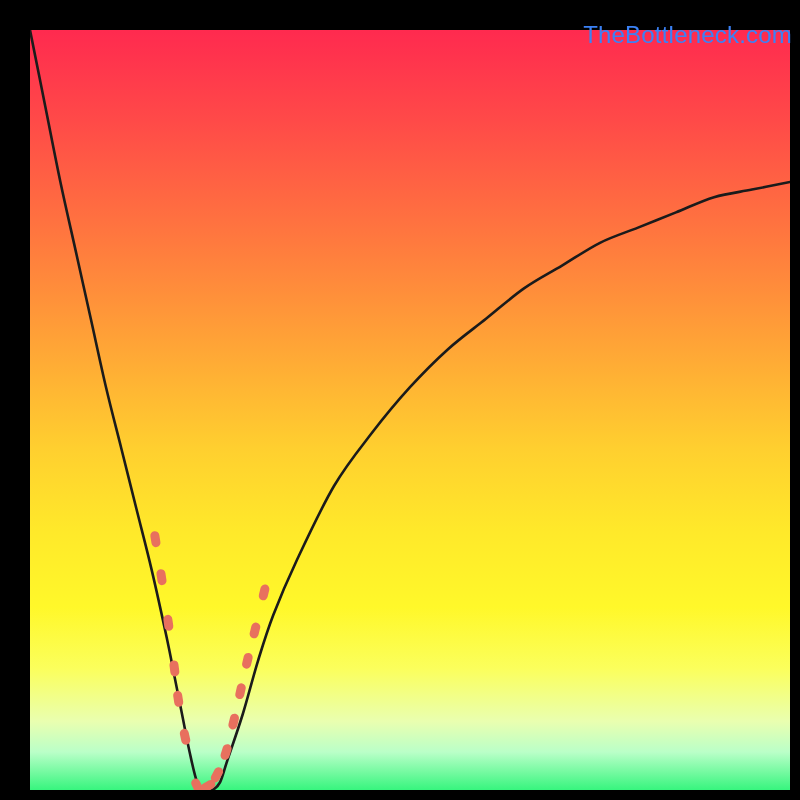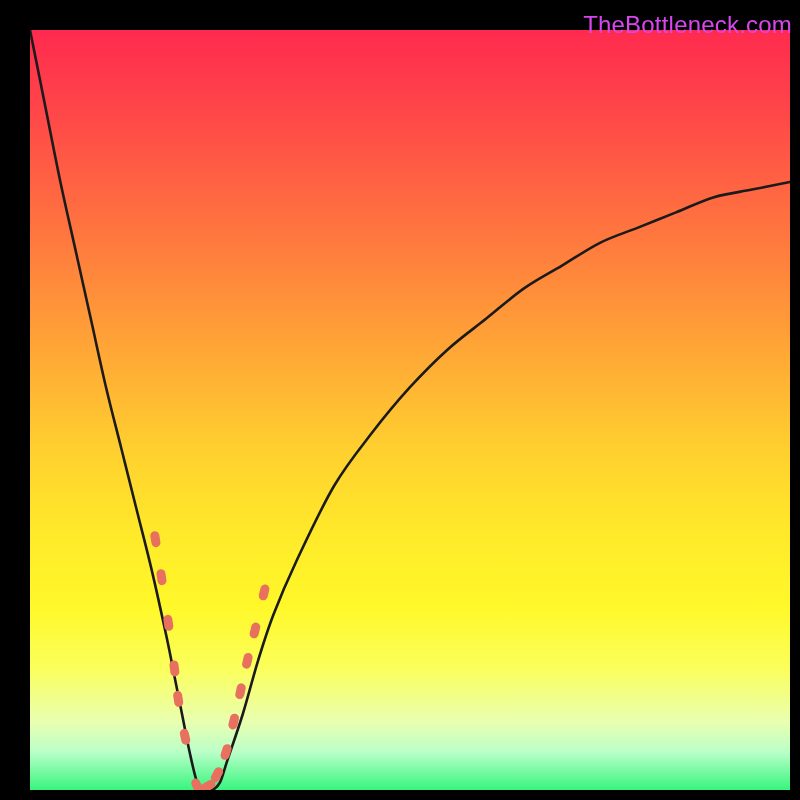--- a/index.html
+++ b/index.html
@@ -33,23 +33,23 @@
       #ffcf2f 55%,
       #ffe92a 66%,
       #fff82a 76%,
       #fbff5c 84%,
       #e9ffb0 91%,
       #baffc8 95%,
       #37f57e 100%);
   }
   .watermark {
     position: absolute;
-    top: 11px;
+    top: 21px;
     right: 8px;
-    color: #d946ef;
+    color: #3b82f6;
     font-size: 24px;
     font-weight: 500;
     letter-spacing: 0.2px;
     user-select: none;
   }
   svg.curve {
     position: absolute;
     left: 0;
     top: 0;
     width: 760px;

